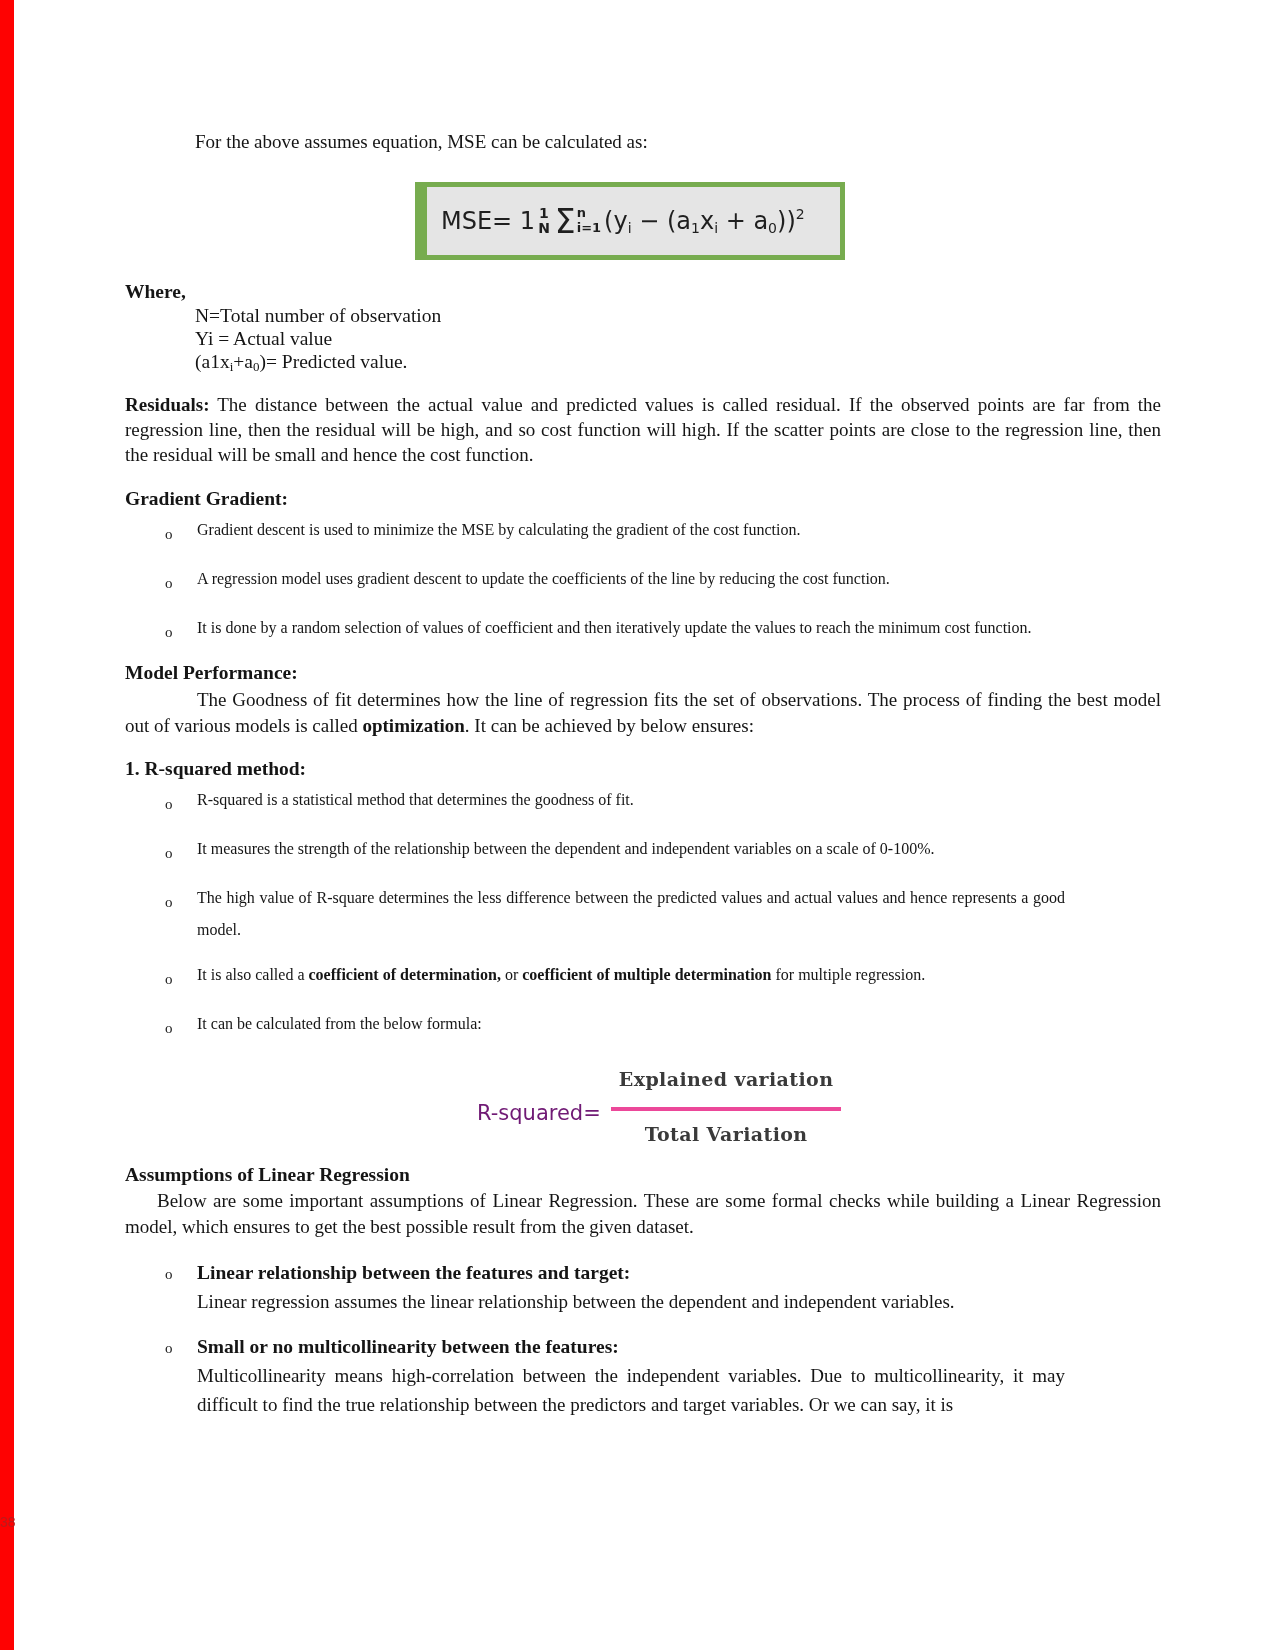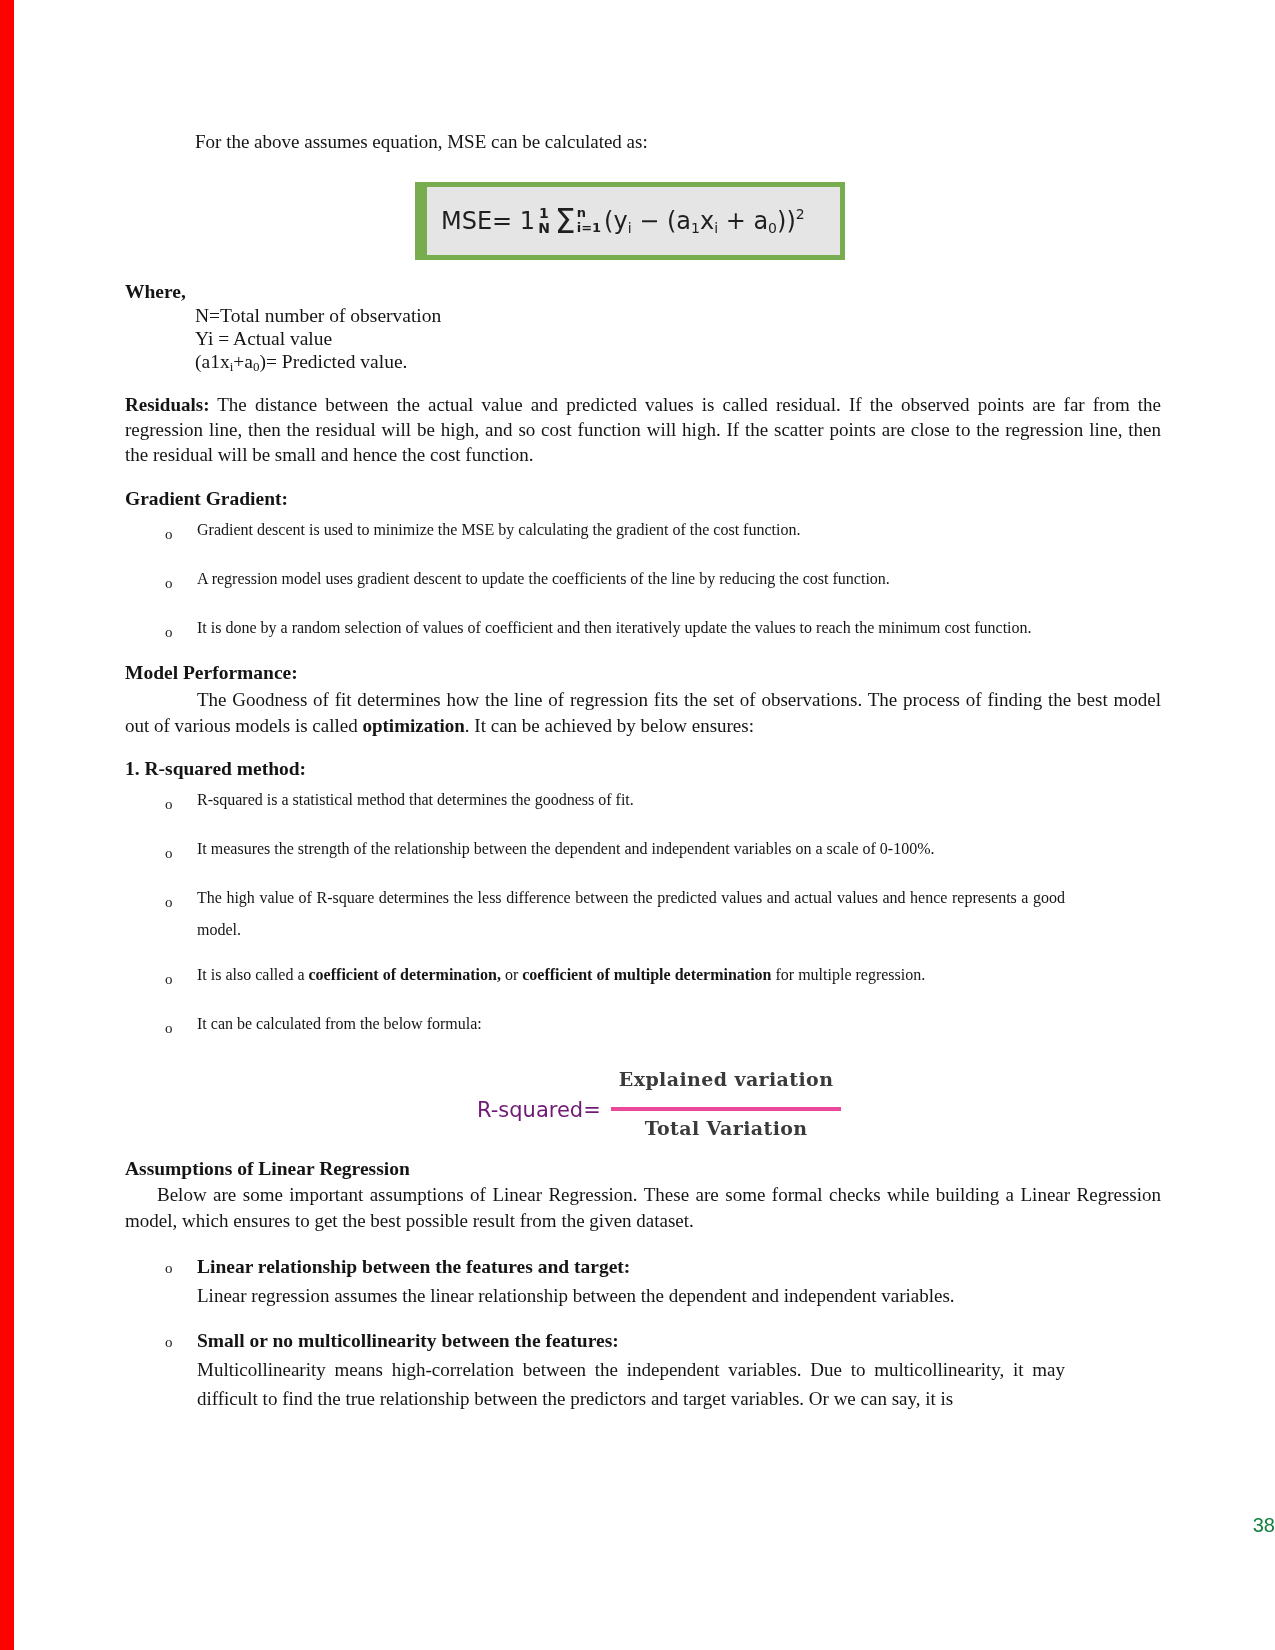--- a/index.html
+++ b/index.html
@@ -58,36 +58,36 @@
   .mp-para{line-height:26px;text-indent:72px;margin-top:2px;}
   .rs-heading{margin-top:18px;}
 
   
   .rsq-formula{display:flex;align-items:center;margin:24px 0 18px 352px;}
   .rsq-lhs{font-family:"DejaVu Sans", sans-serif;font-size:21px;color:#701a75;margin-top:13px;}
   .rsq-frac{display:inline-block;text-align:center;margin-left:10px;
     font-family:"DejaVu Serif", serif;font-weight:bold;font-size:19px;
     color:#3a3a3a;letter-spacing:0.4px;}
   .rsq-num{display:block;padding:0 8px 17px 8px;border-bottom:4px solid #ec4899;}
-  .rsq-den{display:block;padding-top:6px;}
+  .rsq-den{display:block;padding-top:12px;}
 
   .as-heading{margin-top:14px;}
   .as-intro{line-height:26px;text-indent:32px;margin-top:1px;}
   .as-list{margin-top:18px;}
   .as-item{display:flex;margin-bottom:16px;}
   .as-marker{flex:none;width:32px;margin-left:40px;font-size:15px;padding-top:2px;line-height:29px;color:#222;}
   .as-textblock{width:868px;}
   .as-title{font-weight:bold;font-size:19.5px;line-height:29px;}
   .as-body{font-size:19px;line-height:29px;text-align:justify;}
 
   .page-num{
     position:absolute;left:0;top:1514px;width:1275px;
-    text-align:right;
+    text-align:left;
     font-family:"Liberation Sans", sans-serif;
-    font-size:20px;color:#15803d;
+    font-size:14px;color:#b91c1c;
   }
 </style>
 </head>
 <body>
 
 <div class="red-stripe"></div>
 
 <div class="content">
 
   <p class="intro">For the above assumes equation, MSE can be calculated as:</p>

